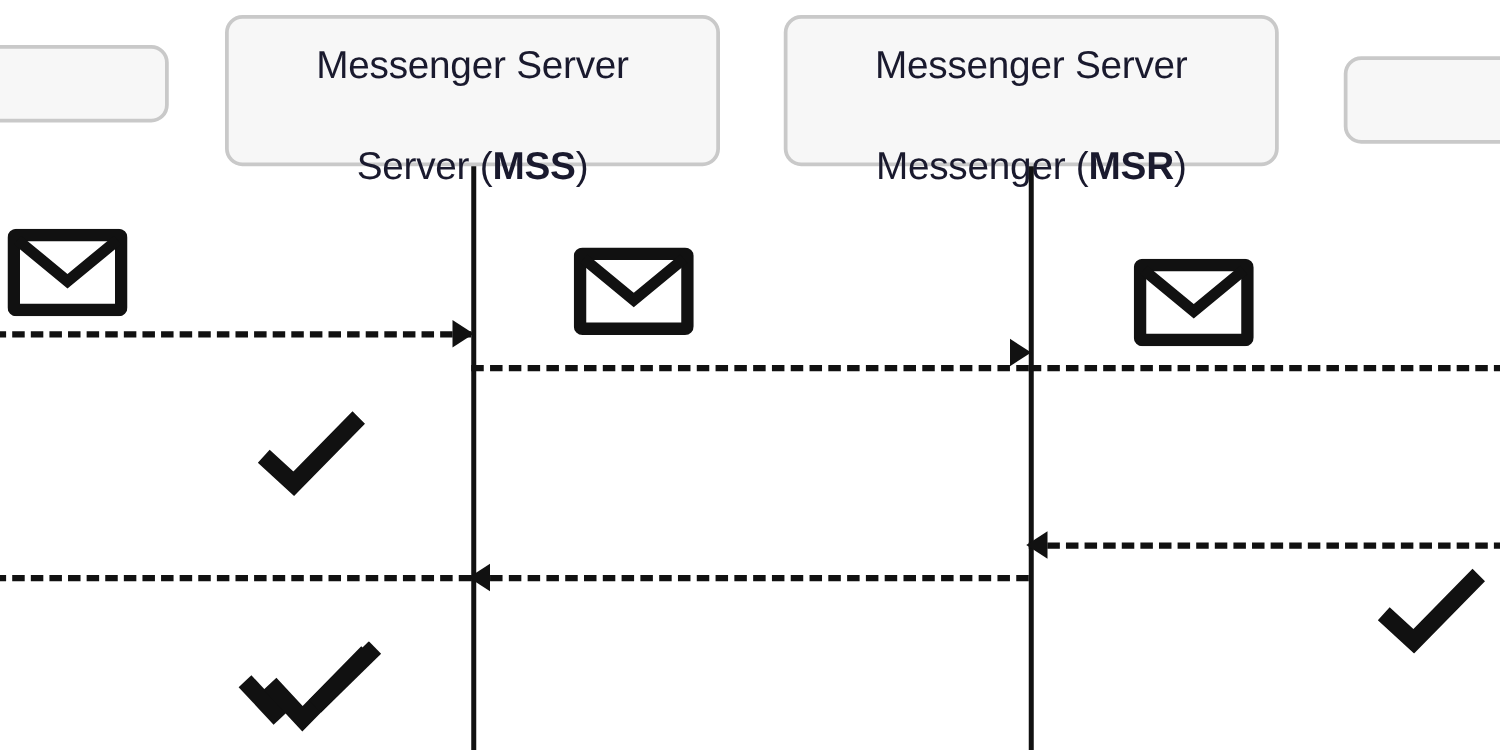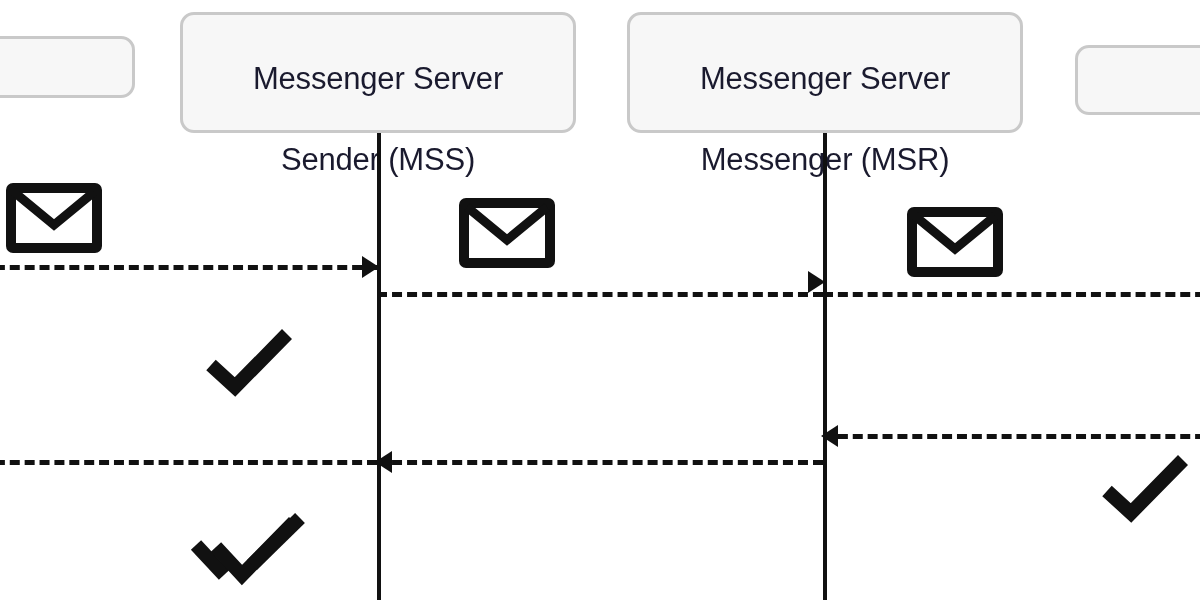--- a/index.html
+++ b/index.html
@@ -10,30 +10,30 @@
   }
   #canvas{position:relative;width:1200px;height:600px;background:#ffffff;}
 
   
   .lifeline-box{
     position:absolute;
     box-sizing:border-box;
     background:#f7f7f7;
     border:3px solid #c9c9c9;
     border-radius:14px;
-    display:flex;justify-content:center;
+    display:flex;align-items:center;justify-content:center;
     text-align:center;
     color:#1a1a2e;
     font-size:31px;
     line-height:1.30;
     letter-spacing:-0.2px;
     padding:4px 1px;
     white-space:pre-line;
   }
-  .lifeline-box b{font-weight:normal;}
+  .lifeline-box b{font-weight:bold;}
 
   
   .lifeline{
     position:absolute;
     width:4px;
     background:#111111;
   }
 
   
   .msg-line{
@@ -69,21 +69,21 @@
 
 <div id="canvas">
 
   <div class="lifeline-box" id="box-left" style="left: -120px; top: 36px; width: 255px; height: 62px; font-size: 31px; justify-content: flex-start; padding-left: 0px;">
     
   </div>
 
   <div class="lifeline-box" id="box-mss" style="left: 180px; top: 12px; width: 396px; height: 121px; font-size: 31px;">
     <span>
       <span>Messenger Server</span><br>
-      <span>Sender (</span><b>MSS</b><span>)</span>
+      <span>Server (</span><b>MSS</b><span>)</span>
     </span>
   </div>
 
   <div class="lifeline-box" id="box-msr" style="left: 627px; top: 12px; width: 396px; height: 121px; font-size: 31px;">
     <span>
       <span>Messenger Server</span><br>
       <span>Messenger (</span><b>MSR</b><span>)</span>
     </span>
   </div>
 

